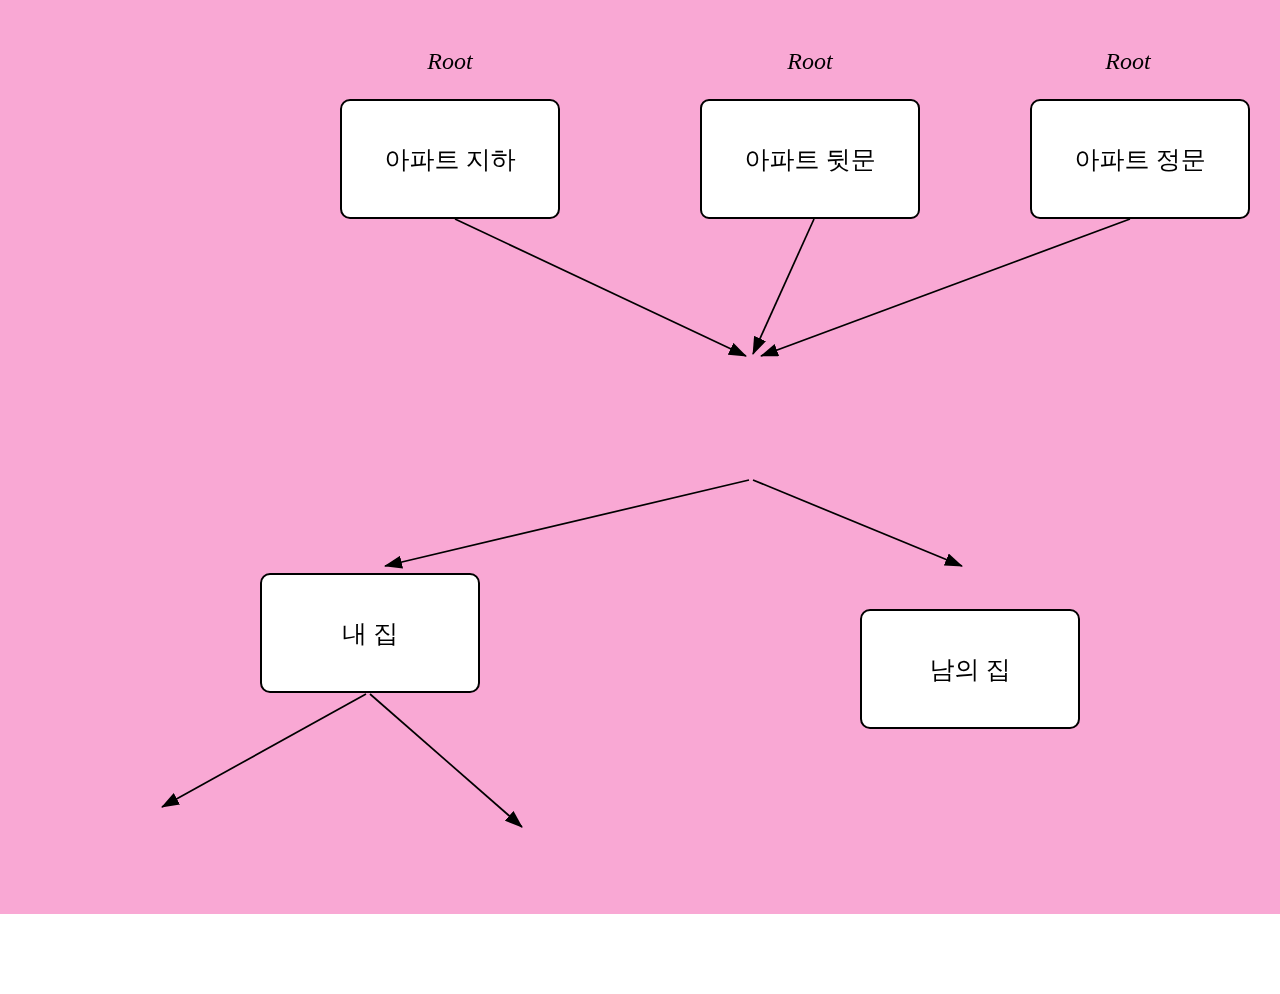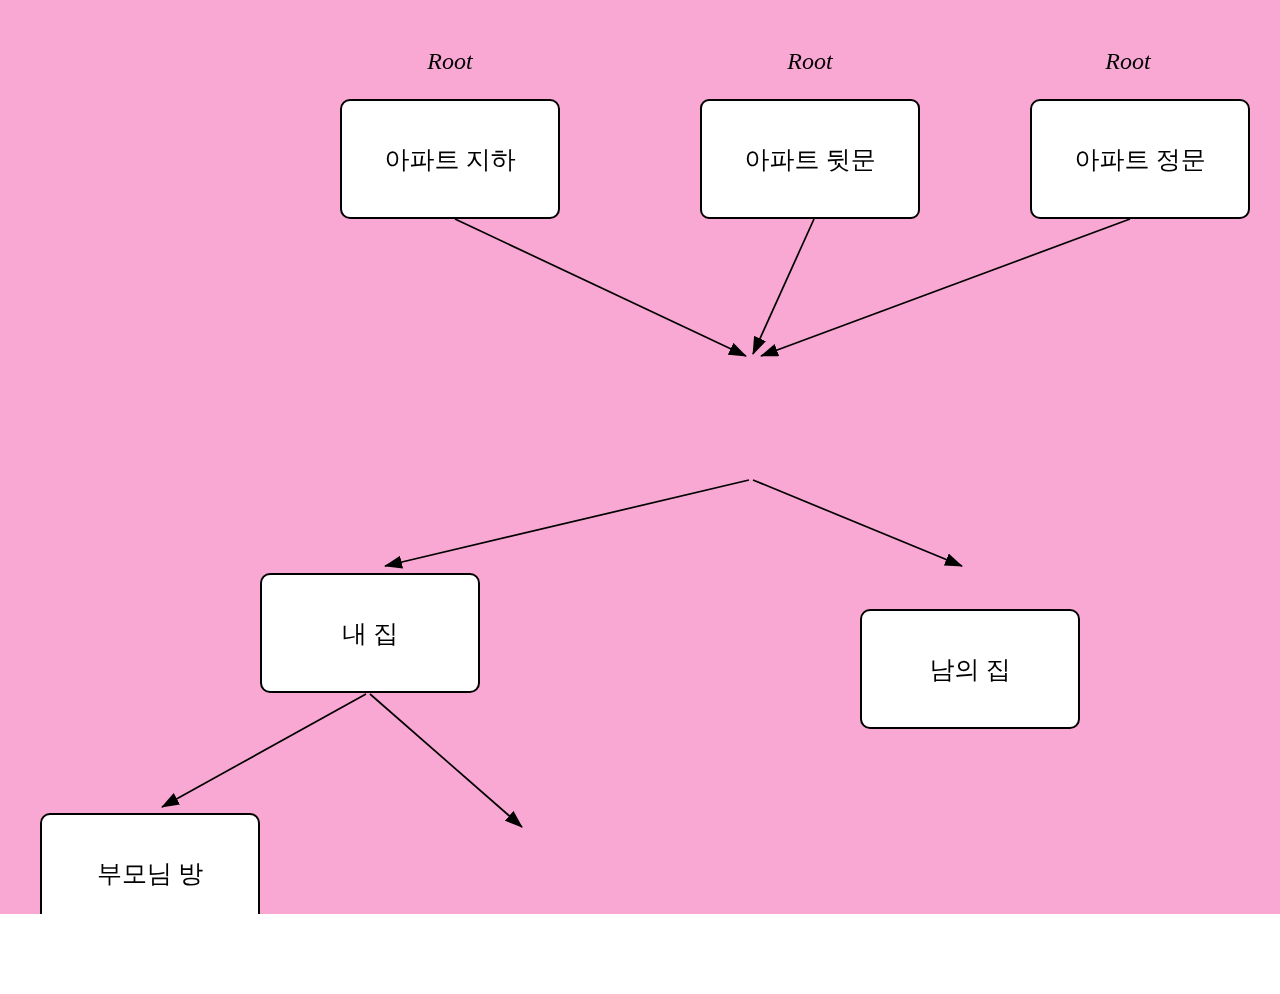--- a/index.html
+++ b/index.html
@@ -97,17 +97,14 @@
   </div>
   <div class="node pos-apt-frontgate">
     <span>아파트 정문</span>
   </div>
   <div class="node pos-my-house">
     <span>내 집</span>
   </div>
   <div class="node pos-others-house">
     <span>남의 집</span>
   </div>
-  <div class="node pos-parents-room">
-    <span>부모님 방</span>
-  </div>
 
 </div>
 
 </body></html>

